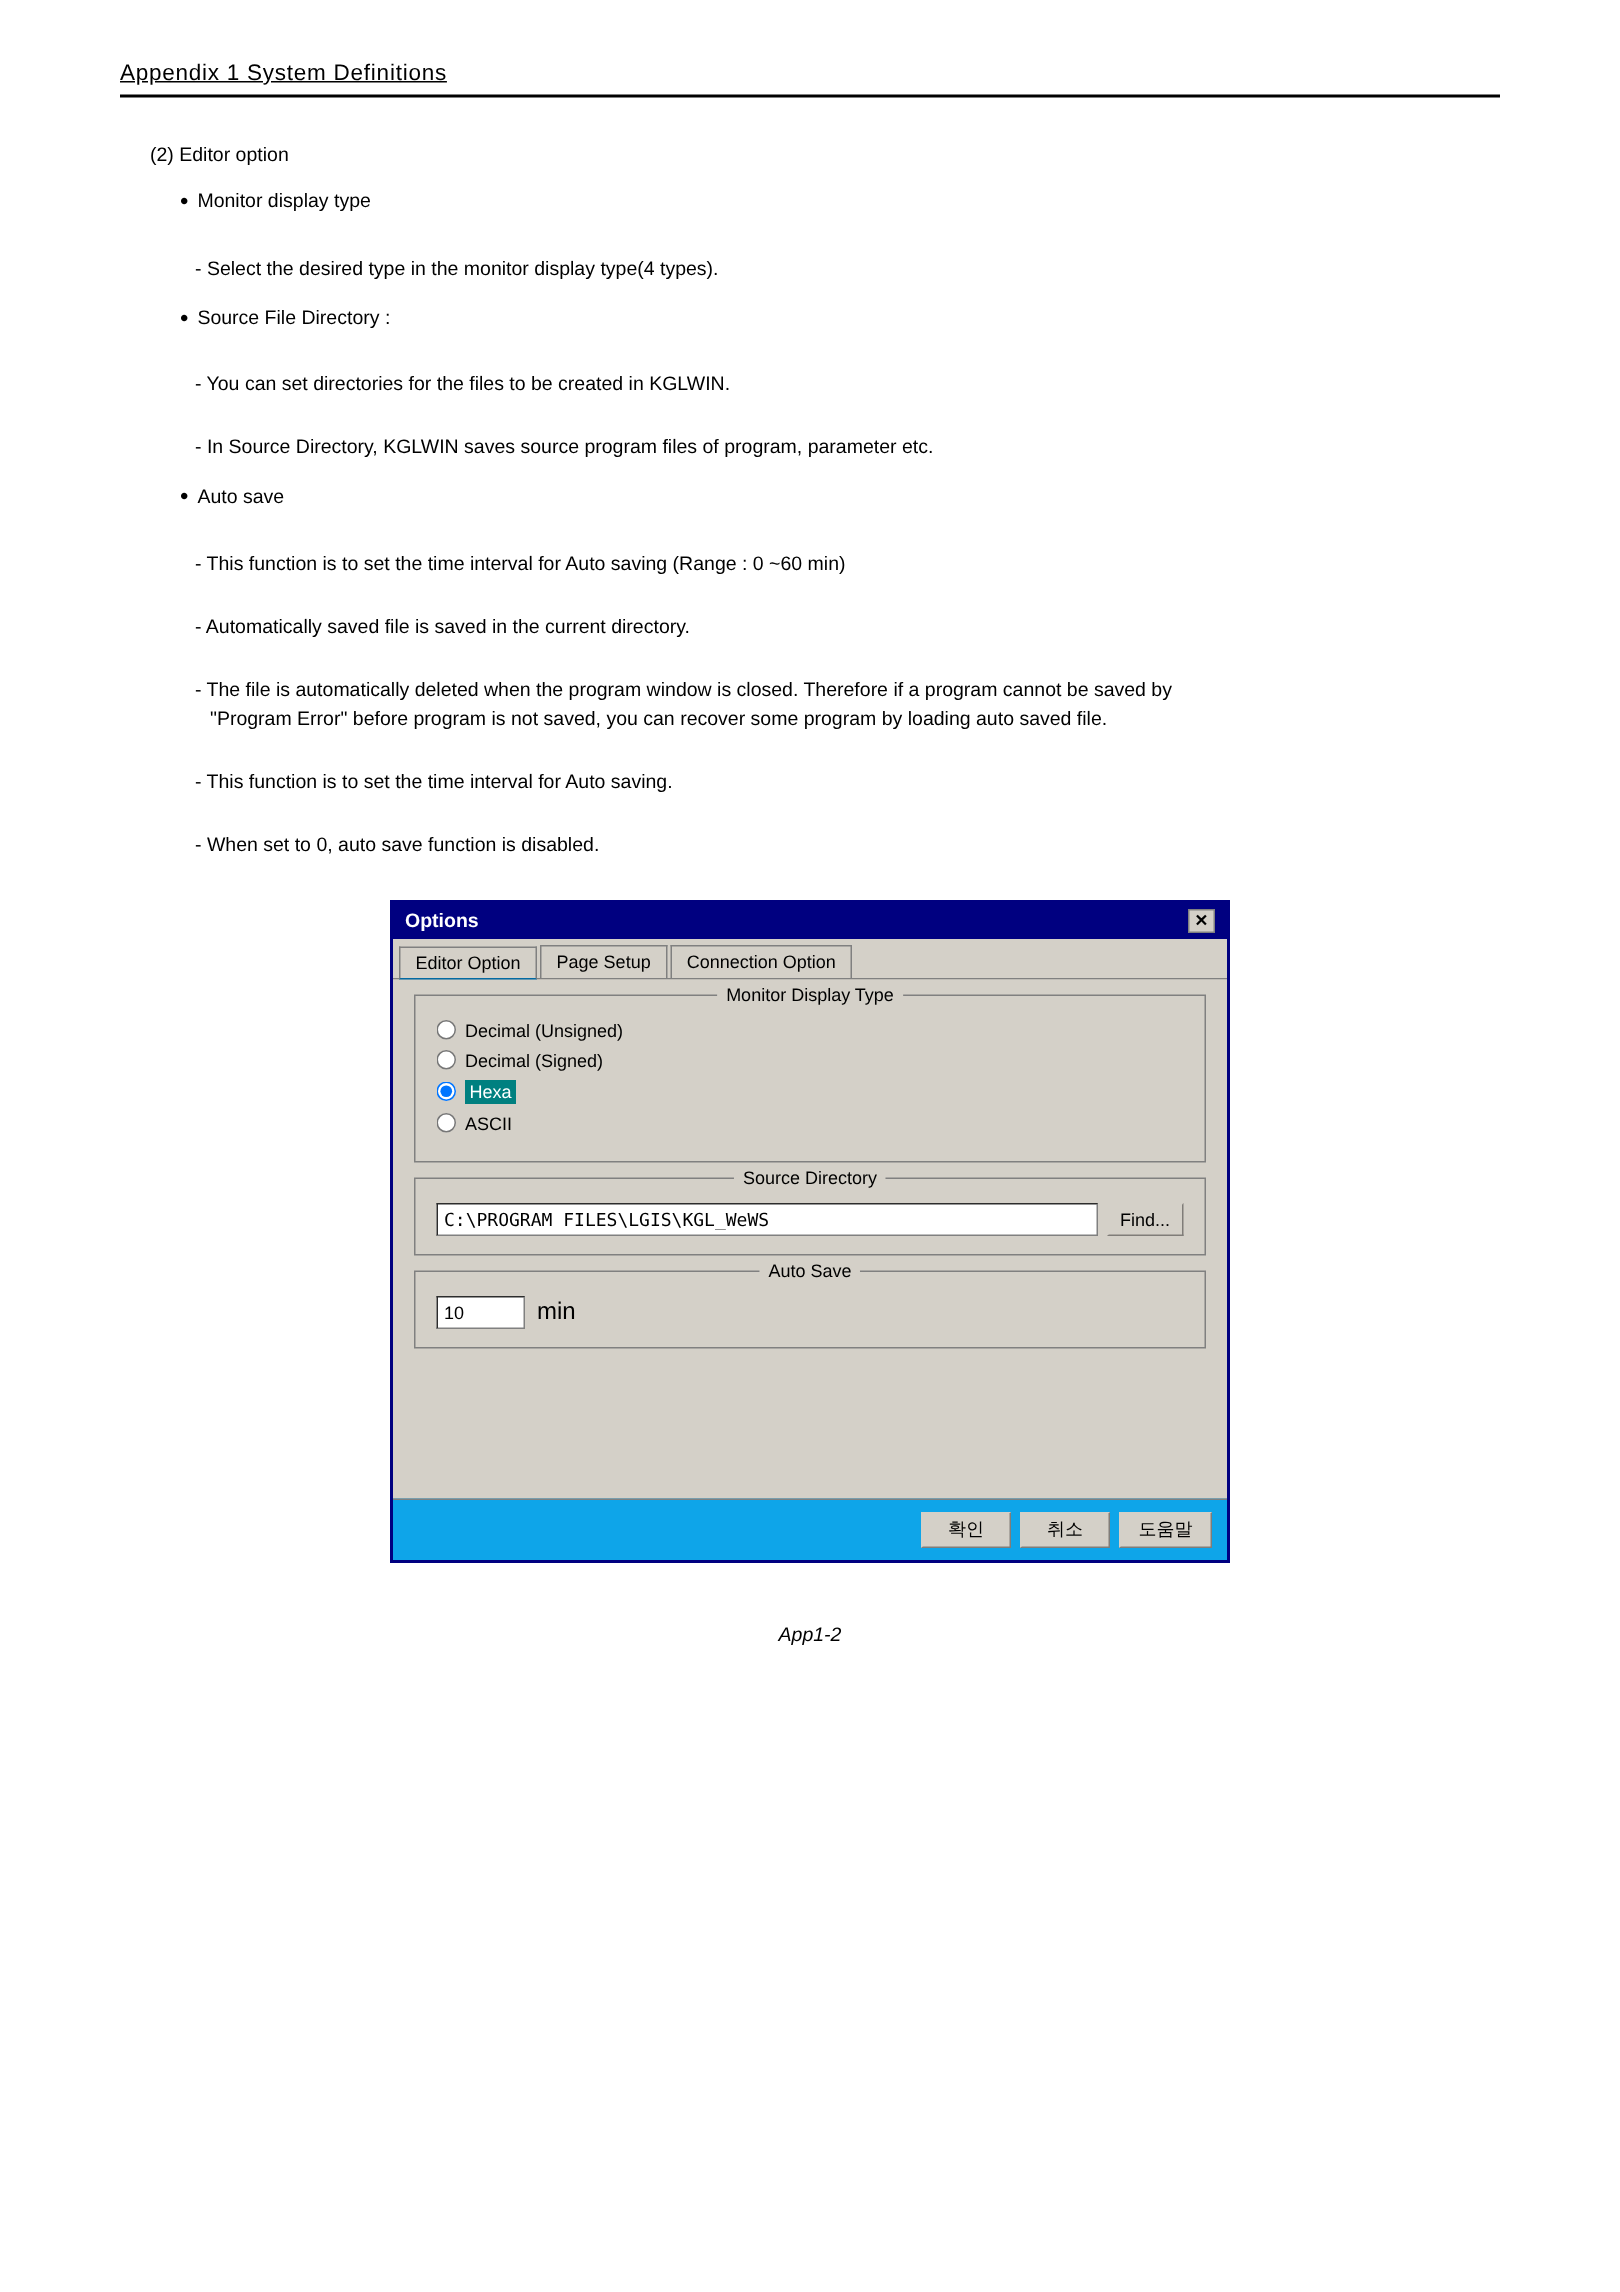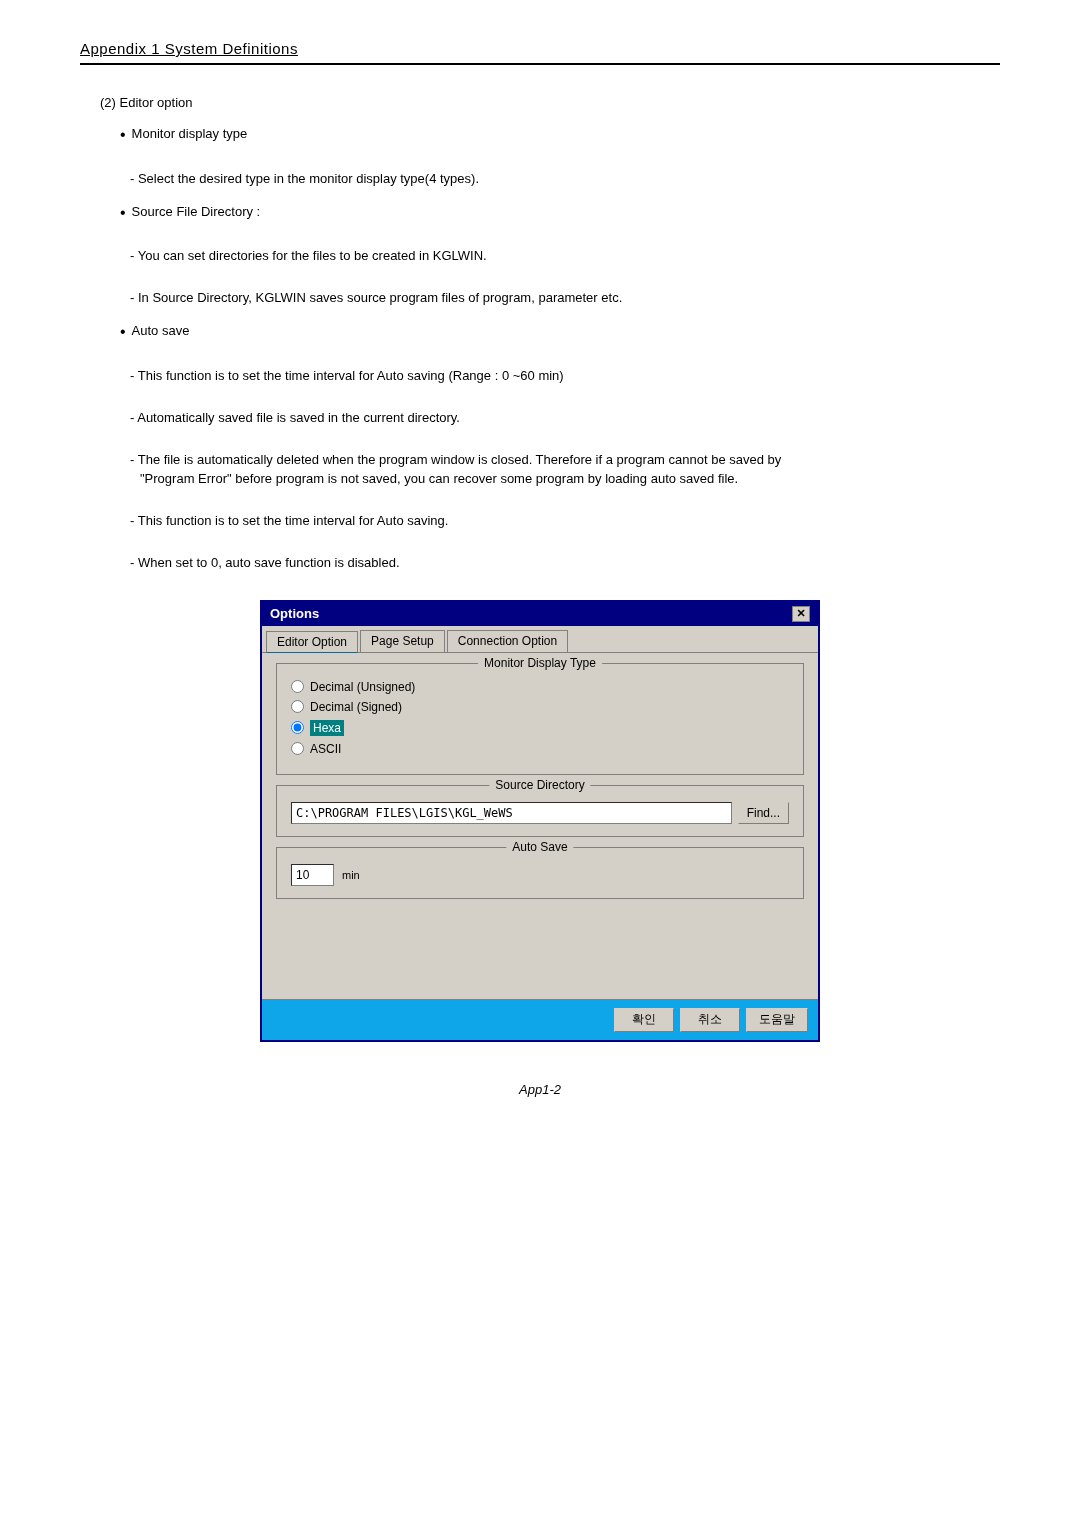--- a/index.html
+++ b/index.html
@@ -212,30 +212,30 @@
       white-space: nowrap;
     }
 
     .auto-save-row {
       display: flex;
       align-items: center;
       gap: 8px;
     }
 
     .auto-save-input {
-      width: 43px;
+      width: 59px;
       height: 22px;
       font-size: 12px;
       border: 1px inset #808080;
       background: #fff;
       padding: 2px 4px;
     }
 
     .auto-save-unit {
-      font-size: 11px;
+      font-size: 16px;
     }
 
     .dialog-footer {
       display: flex;
       justify-content: flex-end;
       gap: 6px;
       padding: 8px 10px 8px 10px;
       border-top: 1px solid #808080;
       background: #0ea5e9;
     }

